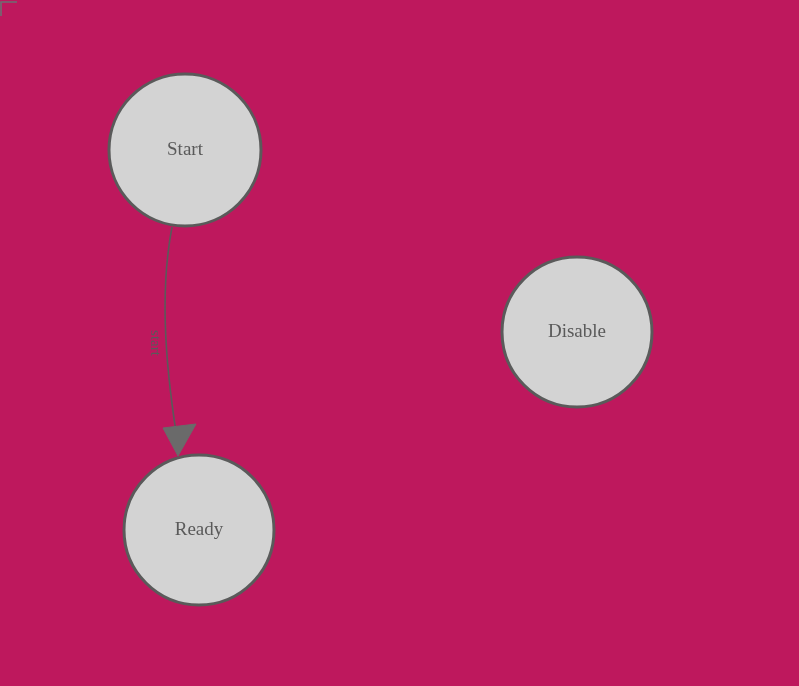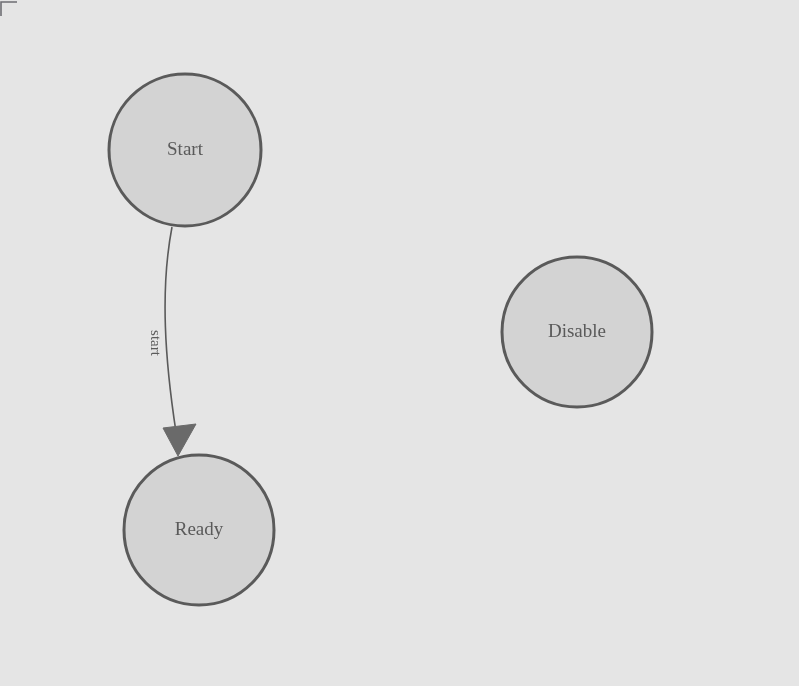--- a/index.html
+++ b/index.html
@@ -8,21 +8,21 @@
     padding: 0;
     background: #ffffff;
   }
   body {
     font-family: "Liberation Serif", "DejaVu Serif", serif;
   }
   #canvas {
     position: relative;
     width: 799px;
     height: 686px;
-    background: #e5e5e5;
+    background: #be185d;
     overflow: hidden;
   }
   #diagram-svg {
     position: absolute;
     left: 0;
     top: 0;
     width: 799px;
     height: 686px;
     display: block;
   }

